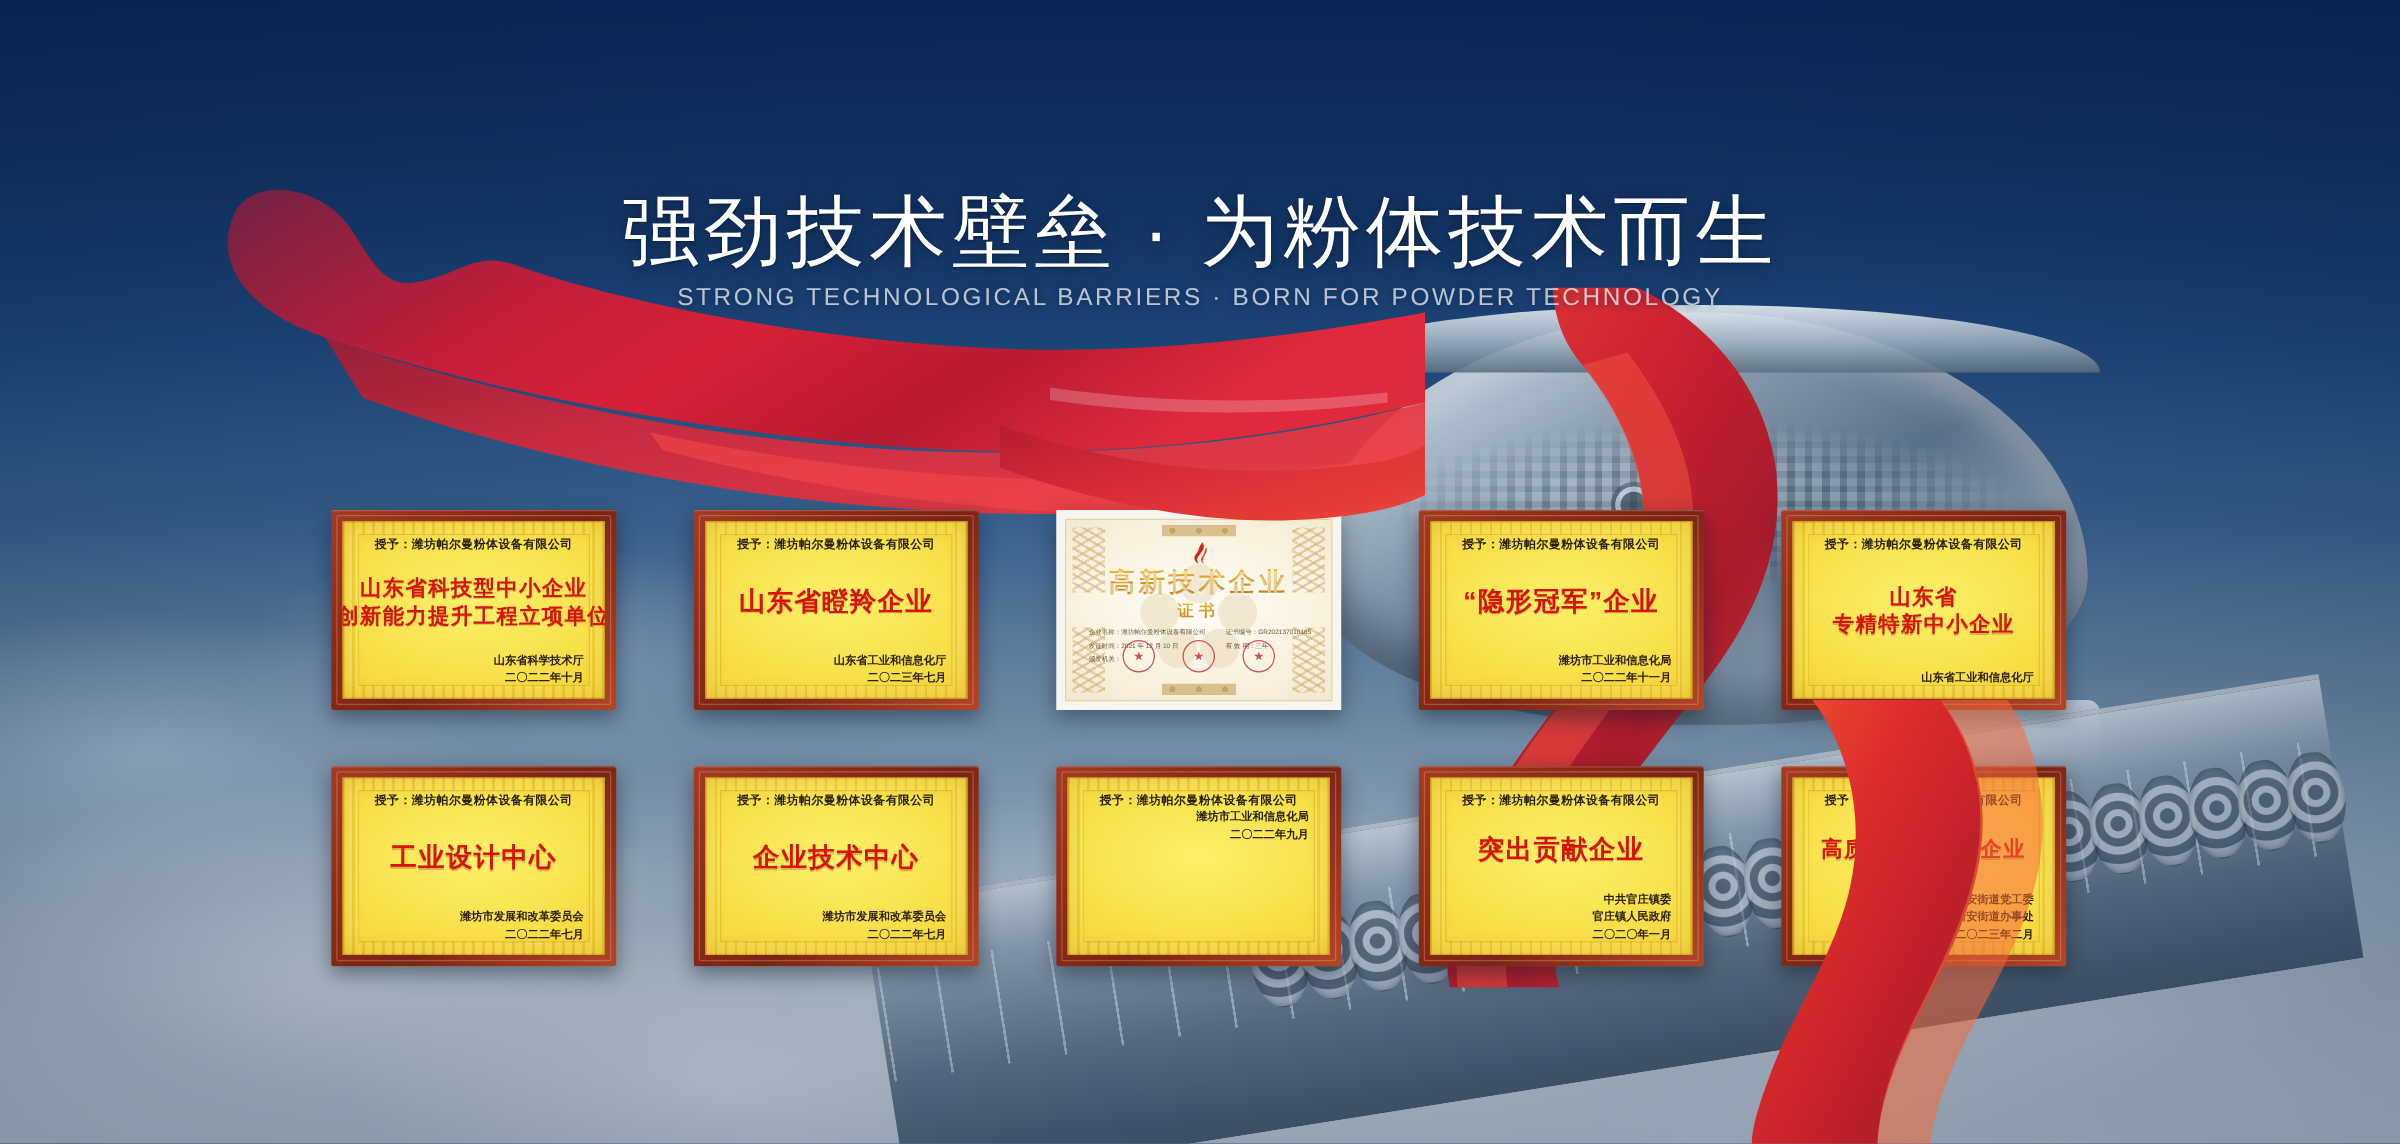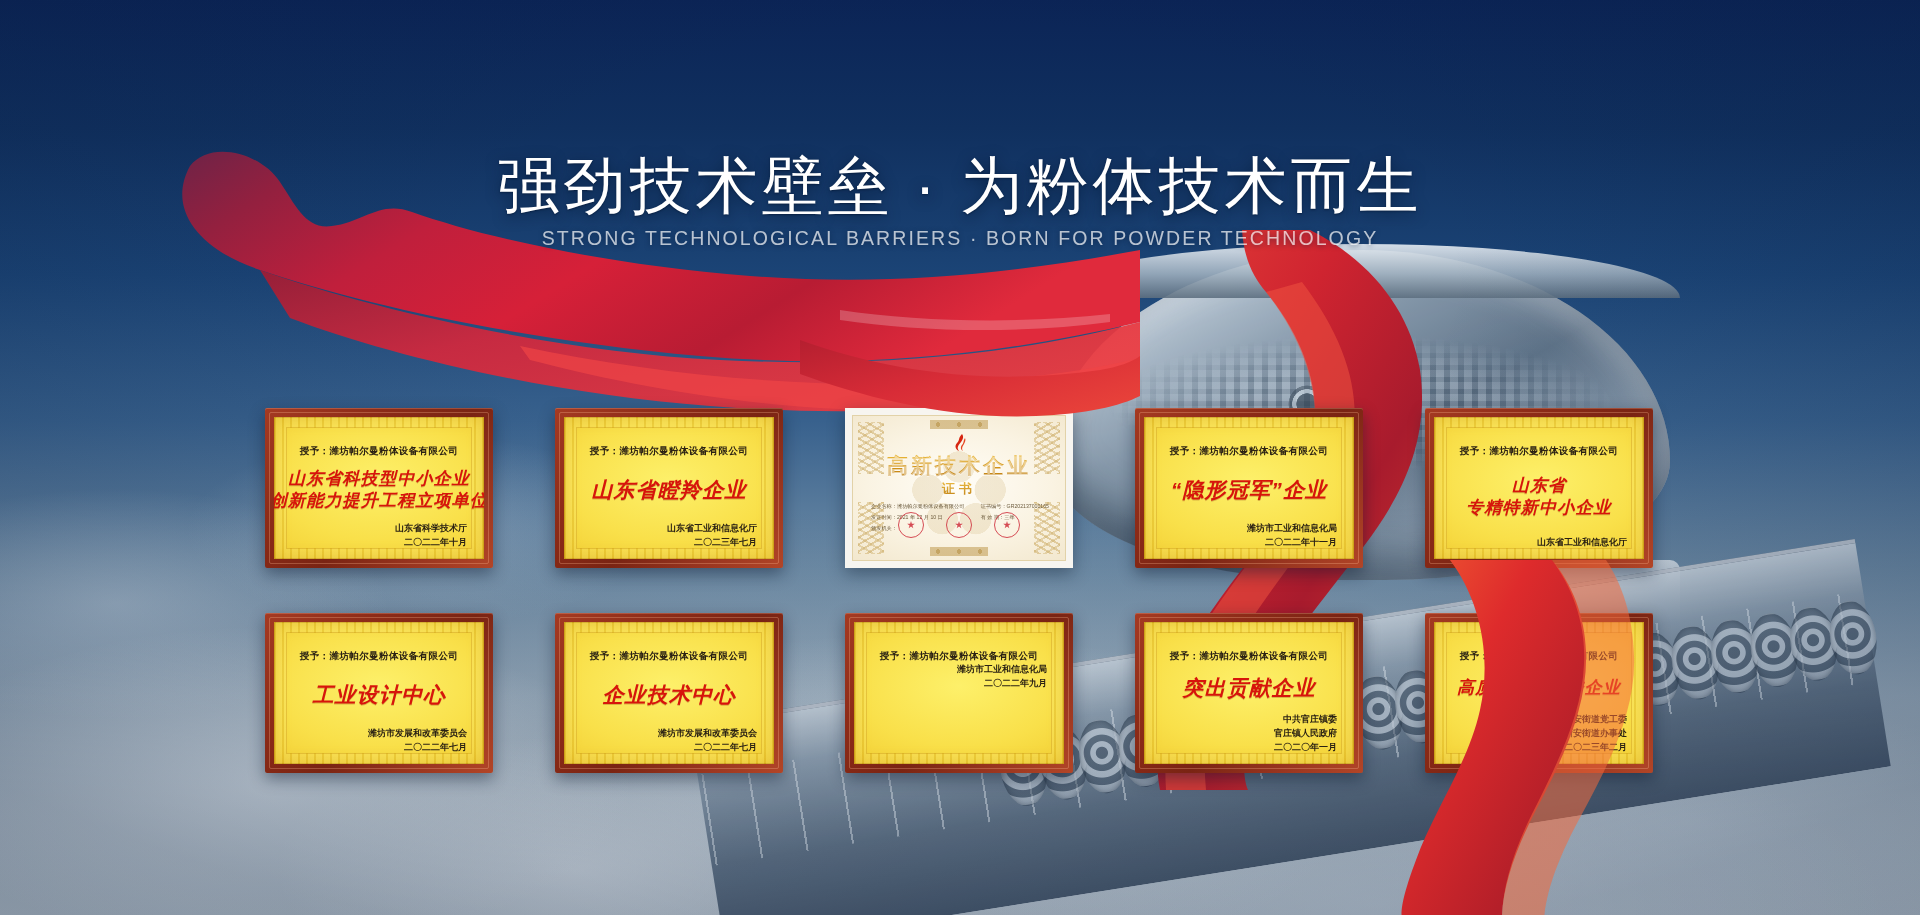--- a/index.html
+++ b/index.html
@@ -180,21 +180,21 @@
     pointer-events:none;
   }
   .plaque-inner {
     position:relative;
     width:100%; height:100%;
     background:
       radial-gradient(ellipse 140% 120% at 50% 45%, #fdf06a 0%, #f9e04a 35%, #f0c92c 68%, #e0ad17 100%);
     box-shadow:inset 0 0 0 1px rgba(180,130,10,.5), inset 0 0 16px rgba(200,150,20,.45);
     overflow:hidden;
     display:flex; flex-direction:column;
-    padding:24px 11px 7px;
+    padding:8px 11px 7px;
   }
   
   .plaque-inner::before{
     content:"";
     position:absolute; inset:0;
     background:
       repeating-linear-gradient(90deg, rgba(190,140,15,.22) 0 2px, rgba(255,245,160,.18) 2px 8px);
     -webkit-mask-image:linear-gradient(#000,#000), linear-gradient(#000,#000);
     mask-image:
       linear-gradient(90deg, #000 0 13px, transparent 13px calc(100% - 13px), #000 calc(100% - 13px) 100%),
@@ -224,21 +224,20 @@
   .p-main {
     position:relative; z-index:2;
     flex:1;
     display:flex; flex-direction:column; align-items:center; justify-content:center;
     gap:2px;
   }
   .p-main span {
     display:block;
     color:#d7140b;
     font-weight:bold;
-    font-style:italic;
     letter-spacing:1.2px;
     text-shadow:0 1px 0 rgba(120,20,0,.25);
     white-space:nowrap;
     line-height:1.18;
   }
   .sz-1 span { font-size:21px; }
   .sz-2 span { font-size:17px; }
   .p-foot {
     position:relative; z-index:2;
     text-align:right;

